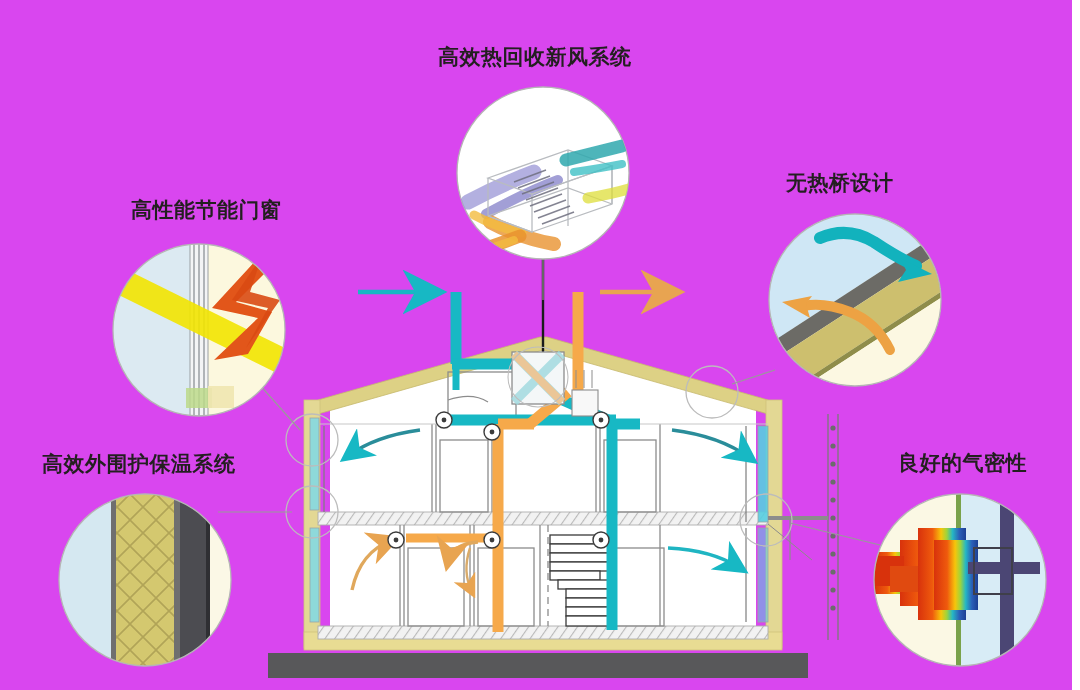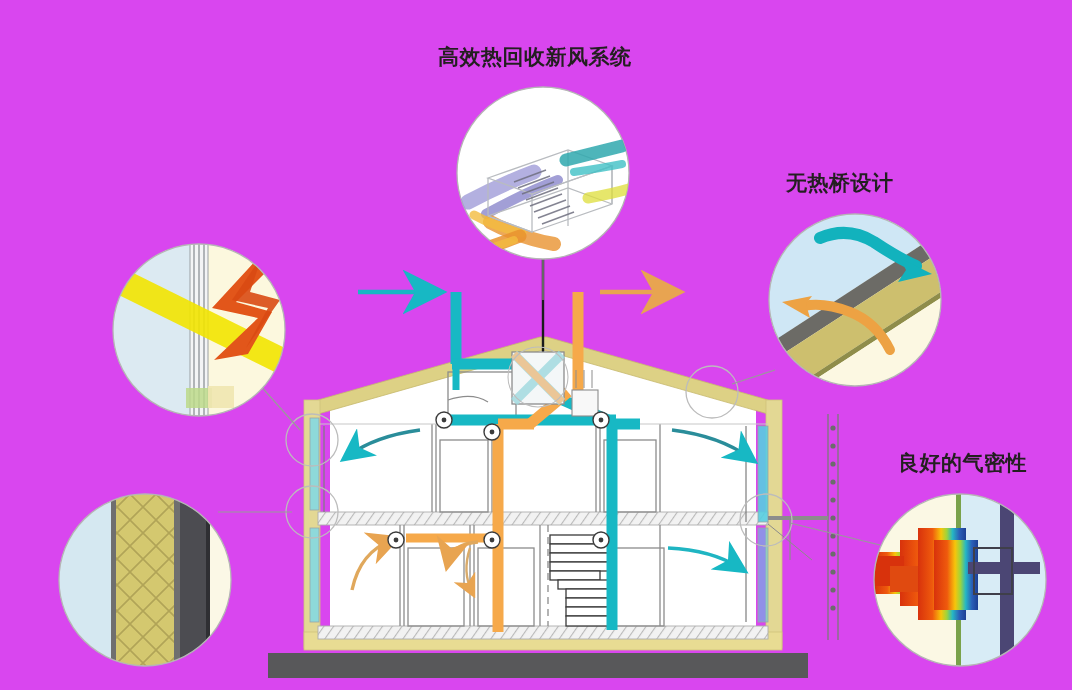--- a/index.html
+++ b/index.html
@@ -440,16 +440,18 @@
 
         <rect x="1000" y="502" width="14" height="164" fill="#4b4674"></rect>
         <rect x="968" y="562" width="72" height="12" fill="#4b4674"></rect>
         <rect x="974" y="548" width="38" height="46" fill="none" stroke="#3f3f4a" stroke-width="2"></rect>
       </g>
       <circle cx="960" cy="580" r="86" fill="none" stroke="#b5b5b5" stroke-width="1.3"></circle>
     </g>
   </svg>
 
   <div class="label" id="label-hrv">高效热回收新风系统</div>
+  <div class="label" id="label-win">高性能节能门窗</div>
   <div class="label" id="label-air">无热桥设计</div>
+  <div class="label" id="label-wall">高效外围护保温系统</div>
   <div class="label" id="label-bridge">良好的气密性</div>
 
 </div>
 
 </body></html>

